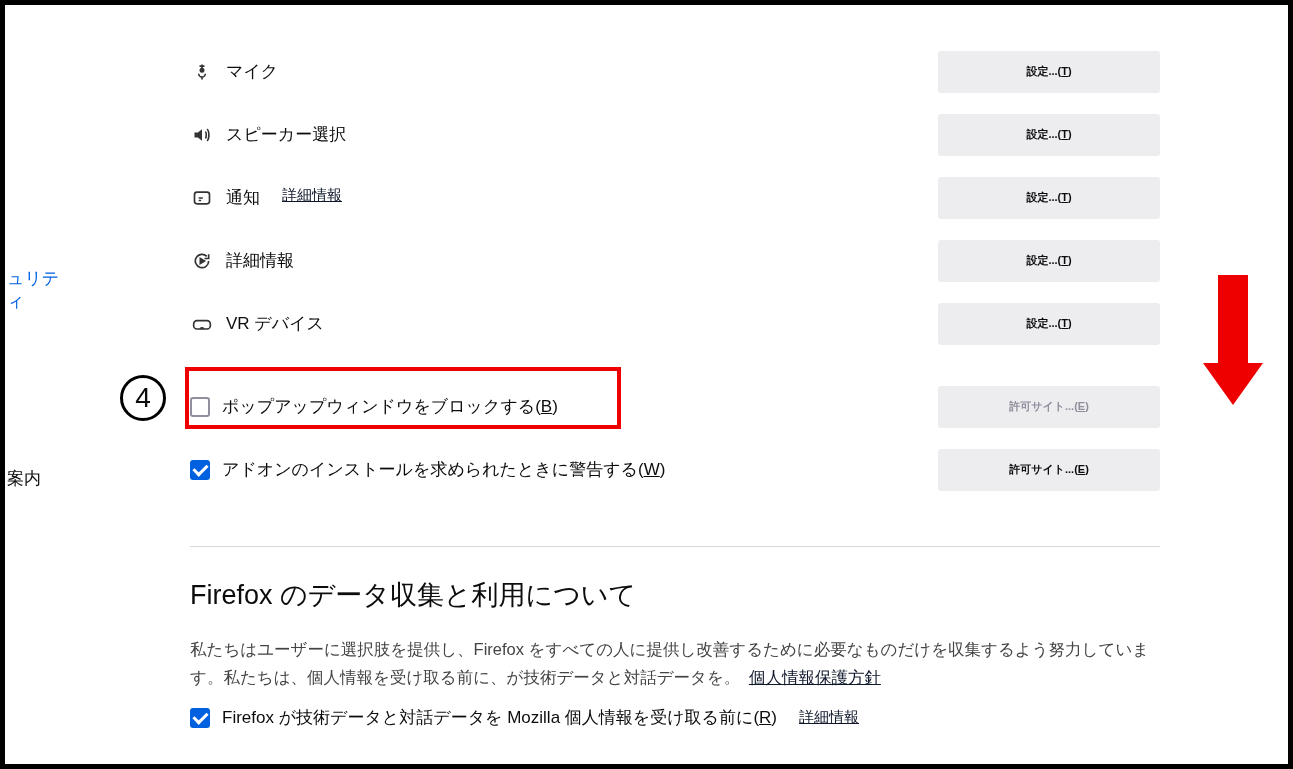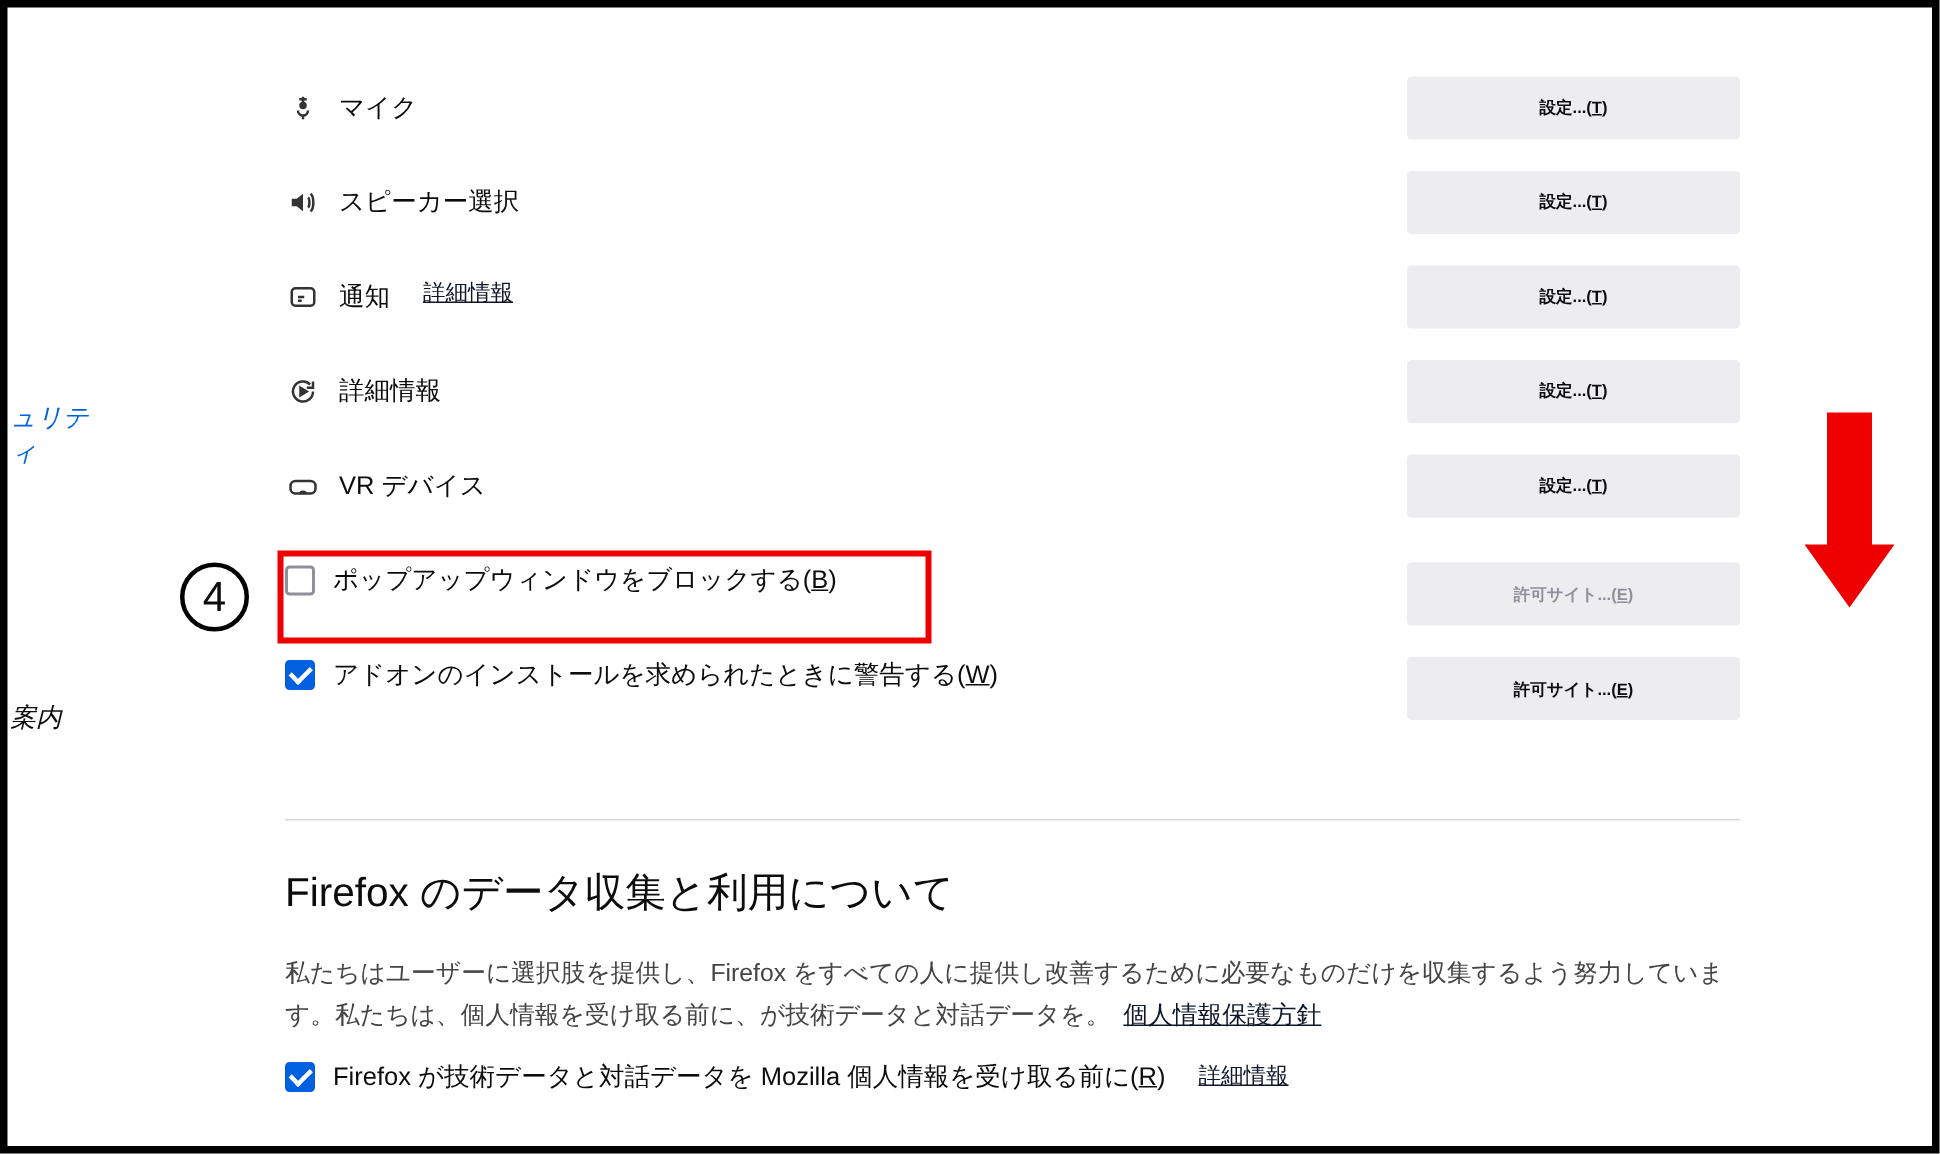--- a/index.html
+++ b/index.html
@@ -16,21 +16,20 @@
     position: relative;
     overflow: hidden;
     background: #fff;
   }
   .sidebar {
     position: absolute;
     left: 0;
     top: 0;
     width: 70px;
     height: 100%;
-    font-style: italic;
   }
   .sidebar-label {
     position: absolute;
     font-size: 17px;
   }
   .sidebar-security {
     color: #0060df;
     top: 262px;
     left: 2px;
   }
@@ -87,21 +86,21 @@
     padding: 0 12px;
   }
   .settings-btn.disabled {
     color: #8f8f9d;
     cursor: default;
   }
   .accesskey { text-decoration: underline; }
   .checkbox-section { margin-top: 20px; }
   .check-row {
     display: flex;
-    align-items: flex-start;
+    align-items: center;
     height: 63px;
     width: 100%;
   }
   .check-left {
     display: flex;
     align-items: center;
     gap: 12px;
     flex: 1;
   }
   .checkbox {

